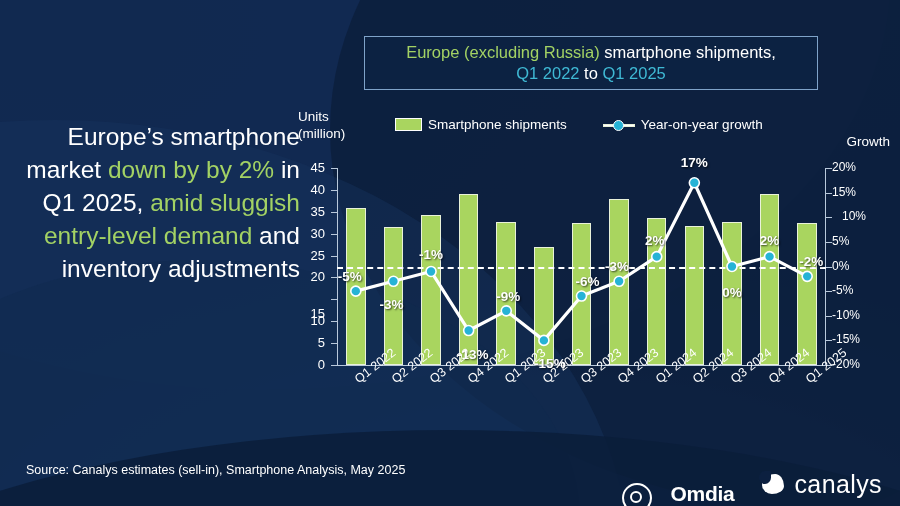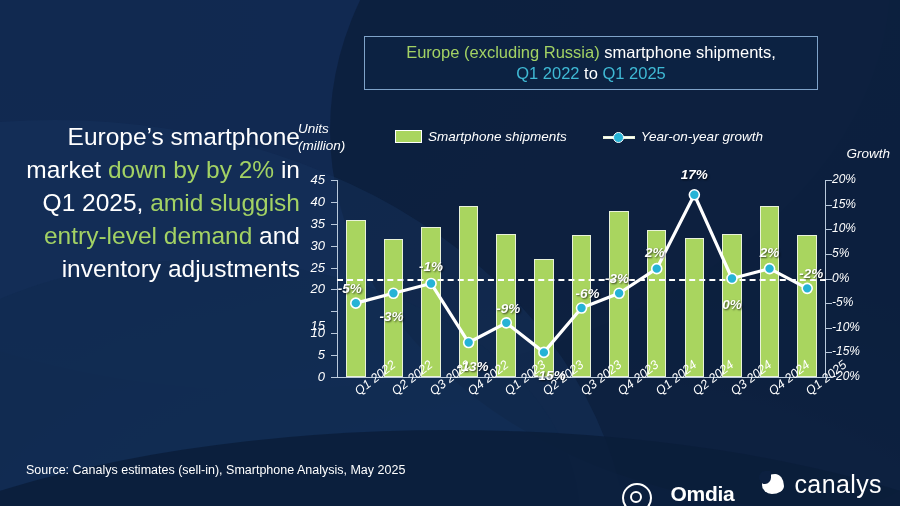--- a/index.html
+++ b/index.html
@@ -37,21 +37,21 @@
   .g-white{color:#ffffff;}
   .g-cyan{color:#3fb9d4;}
 
   
   #headline{
     position:absolute;left:8px;top:120px;width:292px;
     text-align:right;color:#ffffff;font-size:24.5px;line-height:33px;
   }
 
   
-  #chart{position:absolute;left:290px;top:112px;width:600px;height:350px;font-style:italic;}
+  #chart{position:absolute;left:290px;top:100px;width:600px;height:350px;}
   #units-label{position:absolute;left:8px;top:8px;color:#fff;font-size:13.5px;line-height:17px;}
   #growth-label{position:absolute;right:0px;top:34px;color:#fff;font-size:13.5px;}
 
   #legend{position:absolute;left:105px;top:17px;display:flex;align-items:center;gap:36px;}
   .lg{display:flex;align-items:center;gap:6px;color:#fff;font-size:13.5px;white-space:nowrap;}
   .lg-swatch{width:25px;height:11px;background:#a9d55f;border:1px solid #fff;}
   .lg-line{position:relative;width:32px;height:10px;}
   .lg-line .bar{position:absolute;top:4px;left:0;width:32px;height:3px;background:#fff;}
   .lg-line .dot{position:absolute;top:0px;left:10px;width:11px;height:11px;border-radius:50%;
     background:#26b3d6;border:1.5px solid #fff;box-sizing:border-box;}
@@ -165,21 +165,21 @@
         <div class="ytr" style="right: -50px; top: 164.375px;">-15%</div>
         <div class="tick" style="right: -6px; top: 147.75px;"></div>
         <div class="ytr" style="right: -50px; top: 139.75px;">-10%</div>
         <div class="tick" style="right: -6px; top: 123.125px;"></div>
         <div class="ytr" style="right: -50px; top: 115.125px;">-5%</div>
         <div class="tick" style="right: -6px; top: 98.5px;"></div>
         <div class="ytr" style="right: -50px; top: 90.5px;">0%</div>
         <div class="tick" style="right: -6px; top: 73.875px;"></div>
         <div class="ytr" style="right: -50px; top: 65.875px;">5%</div>
         <div class="tick" style="right: -6px; top: 49.25px;"></div>
-        <div class="ytr" style="right: -50px; top: 41.25px;">10%</div>
+        <div class="ytr" style="right: -50px; top: 41.25px; text-align: center;">10%</div>
         <div class="tick" style="right: -6px; top: 24.625px;"></div>
         <div class="ytr" style="right: -50px; top: 16.625px;">15%</div>
         <div class="tick" style="right: -6px; top: 0px;"></div>
         <div class="ytr" style="right: -50px; top: -8px;">20%</div>
         <div class="bar" title="Q1 2022: 35.9" style="left: 9.02769px; width: 19.56px; height: 157.162px;"></div>
         <div class="bar" title="Q2 2022: 31.6" style="left: 46.6431px; width: 19.56px; height: 138.338px;"></div>
         <div class="bar" title="Q3 2022: 34.3" style="left: 84.2585px; width: 19.56px; height: 150.158px;"></div>
         <div class="bar" title="Q4 2022: 39.1" style="left: 121.874px; width: 19.56px; height: 171.171px;"></div>
         <div class="bar" title="Q1 2023: 32.6" style="left: 159.489px; width: 19.56px; height: 142.716px;"></div>
         <div class="bar" title="Q2 2023: 27" style="left: 197.105px; width: 19.56px; height: 118.2px;"></div>

